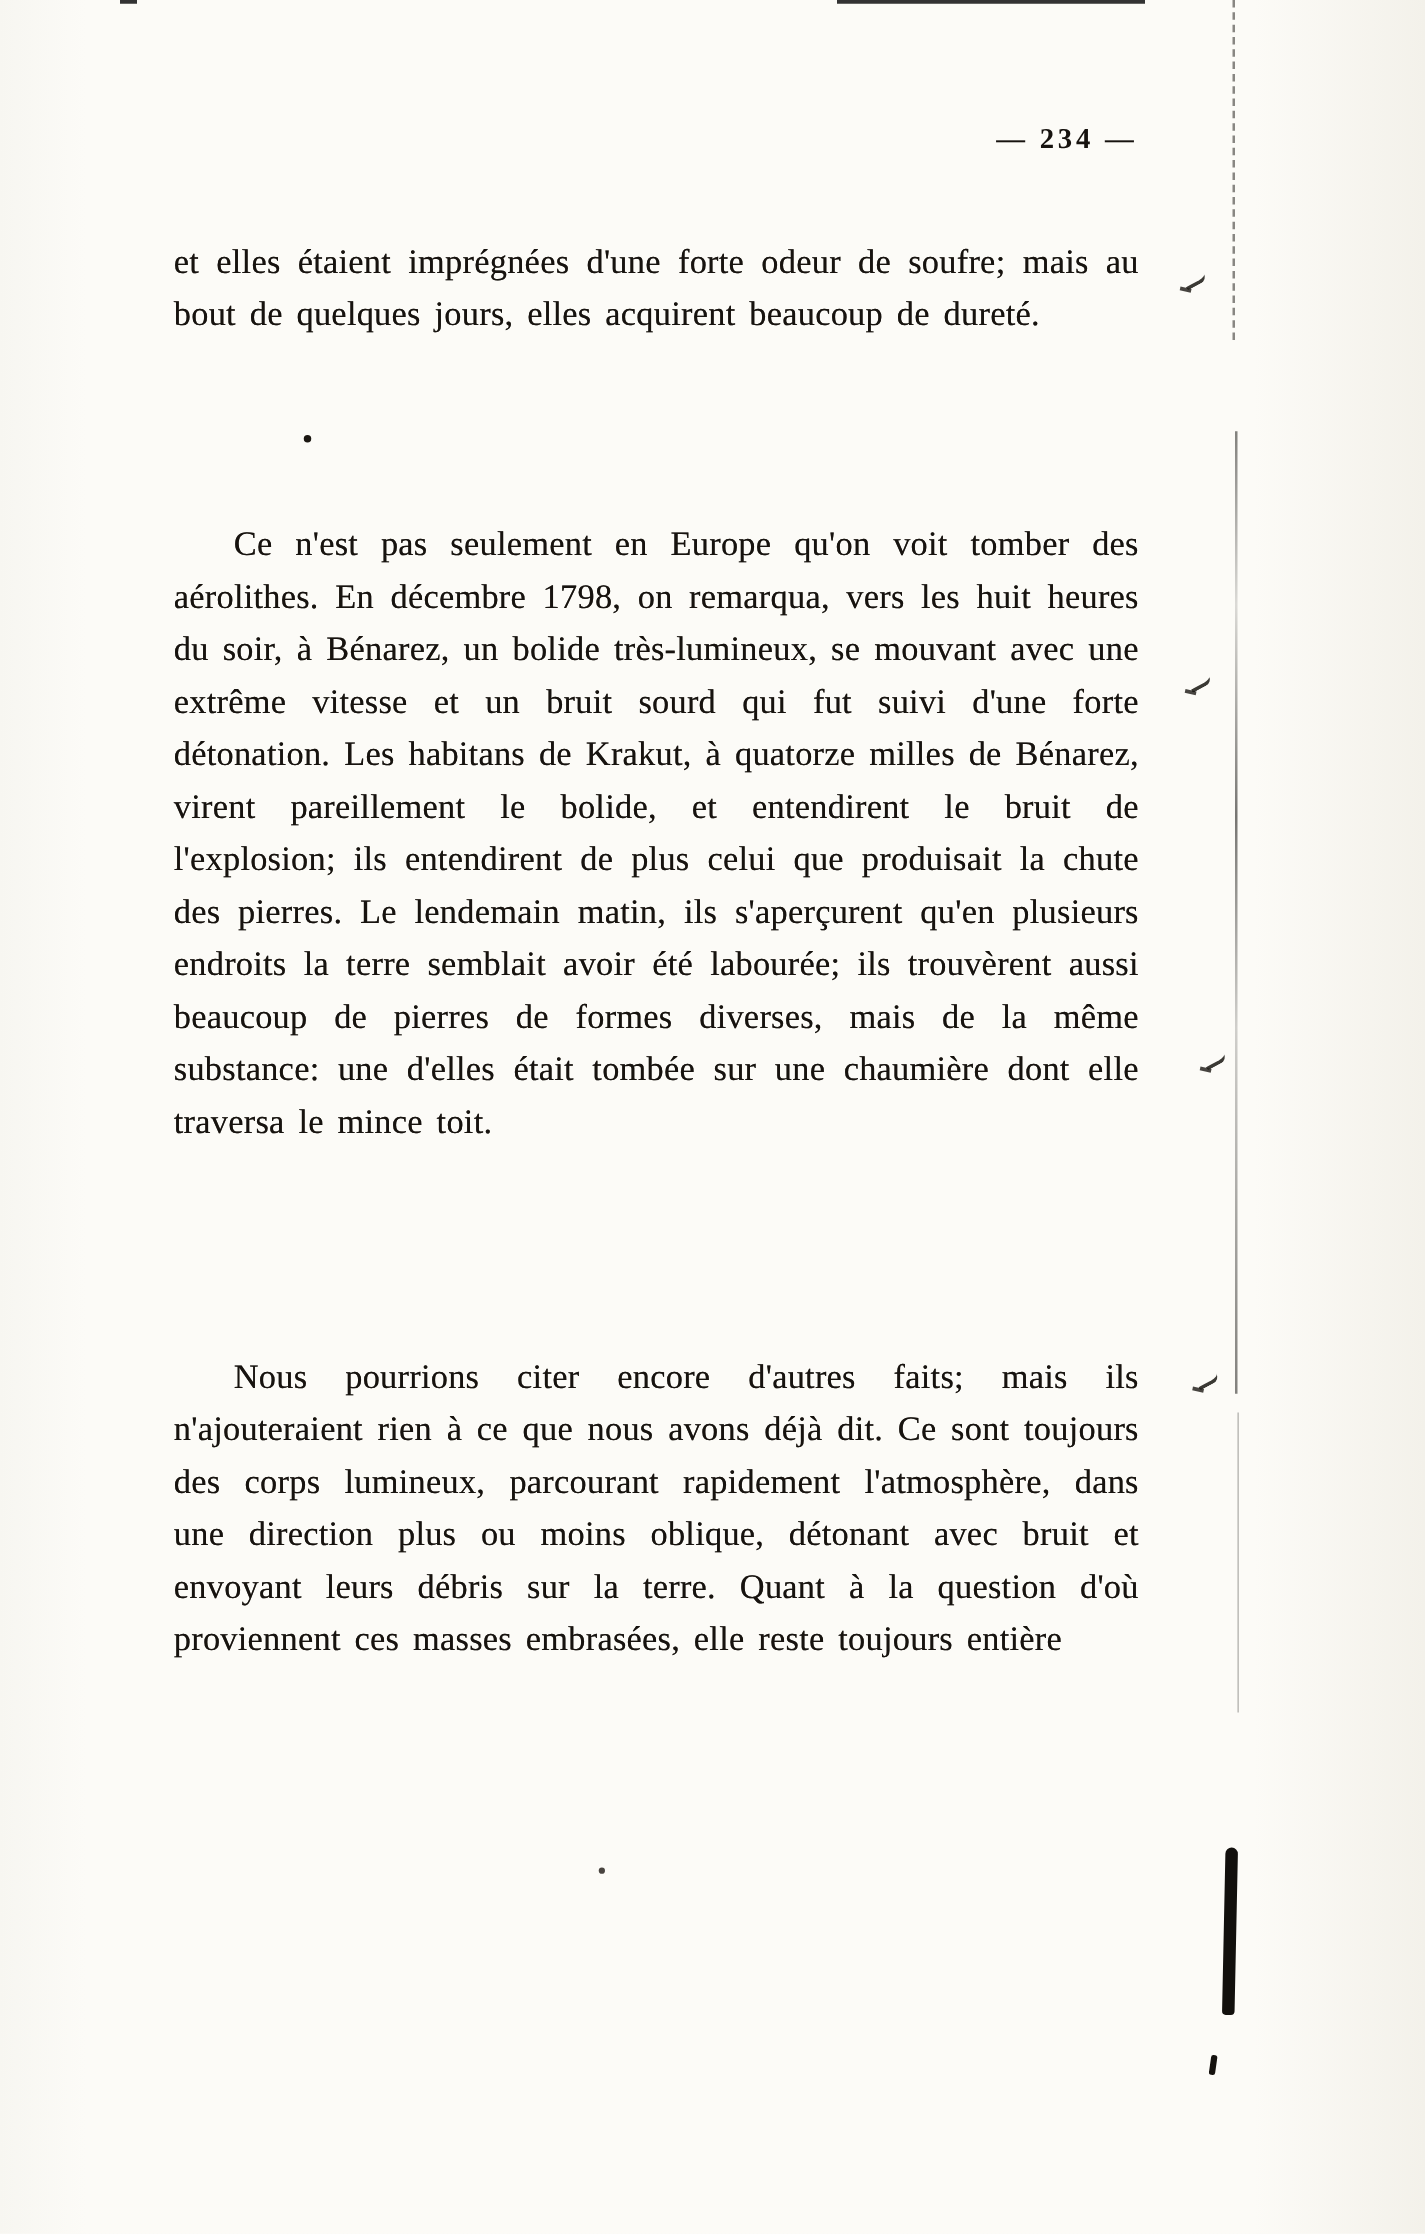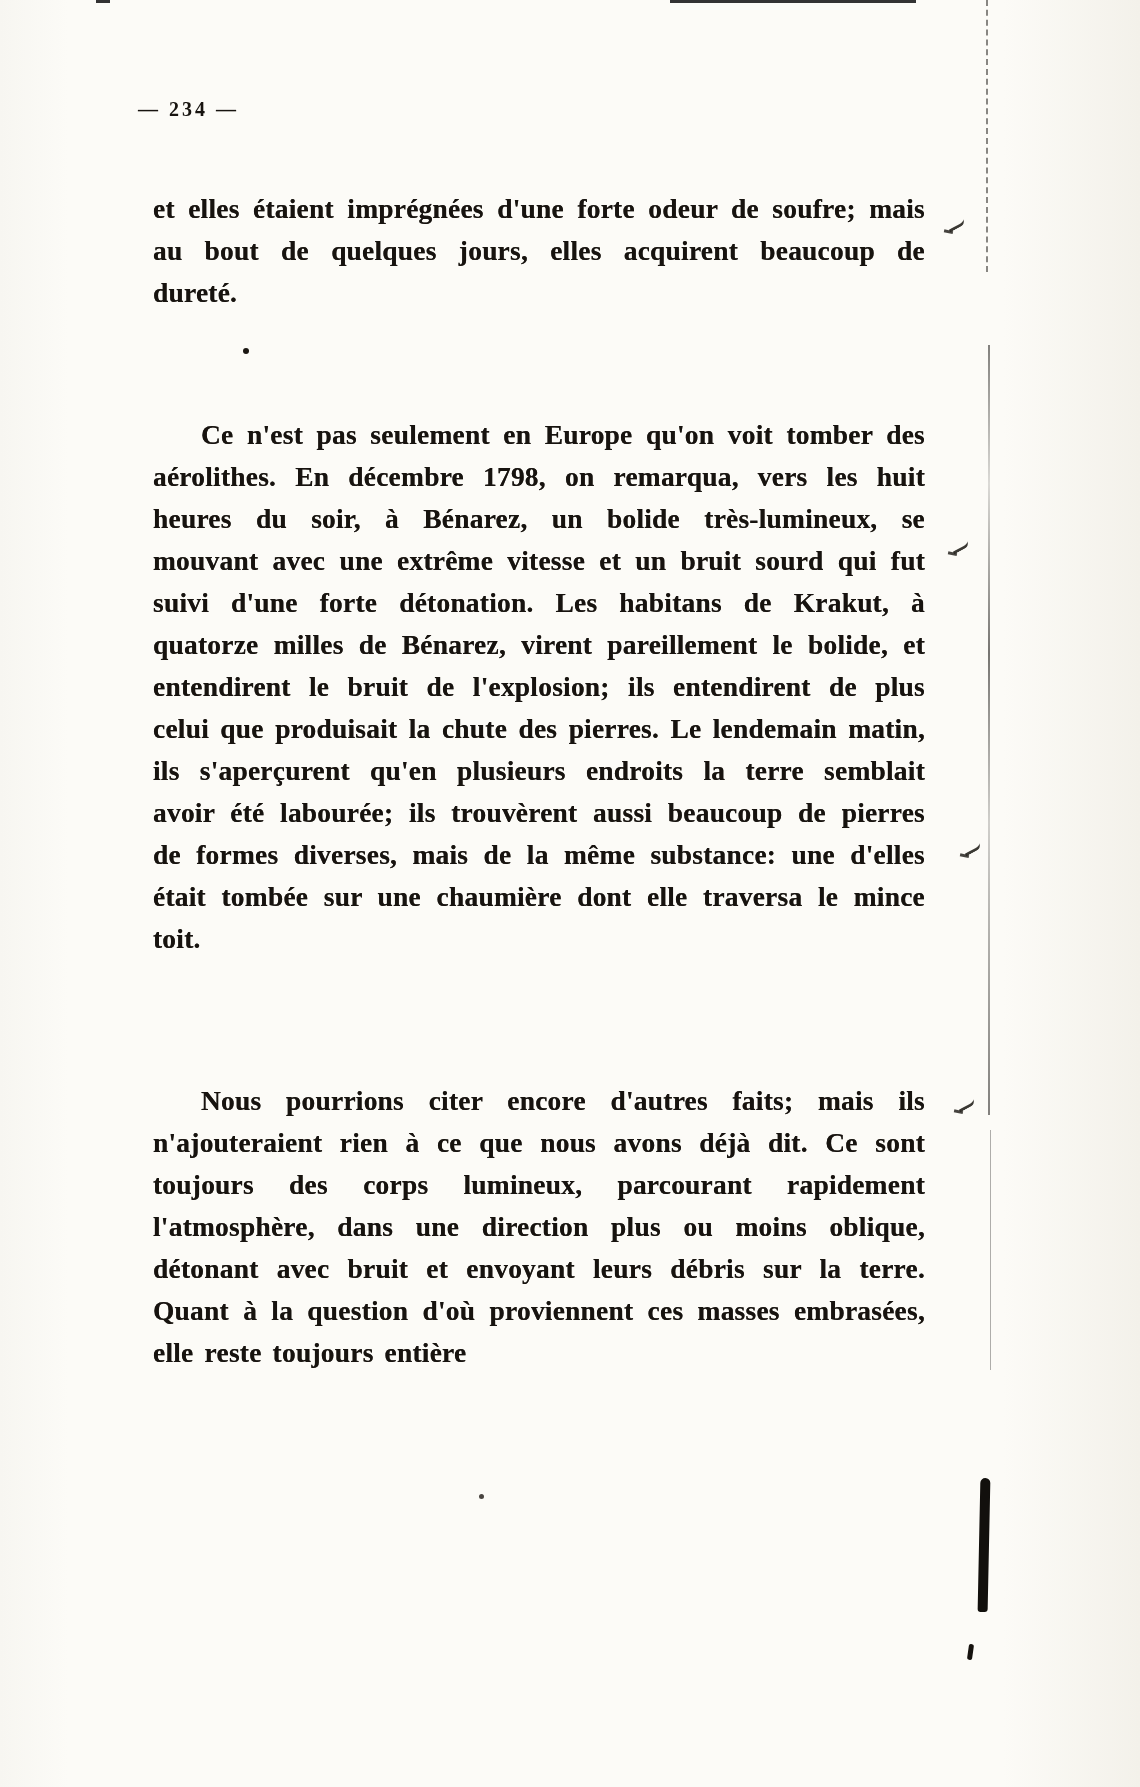--- a/index.html
+++ b/index.html
@@ -18,32 +18,32 @@
   .page {
     position: absolute;
     inset: 0;
     background: linear-gradient(90deg, #f7f6f1 0%, #fcfbf7 6%, #fcfbf7 88%, #f3f1ea 100%);
   }
   .page-number {
     position: absolute;
     top: 98px;
     left: 138px;
     width: 772px;
-    text-align: left;
-    font-size: 20px;
+    text-align: right;
+    font-size: 23px;
     font-weight: 700;
     letter-spacing: 3px;
   }
   .para {
     position: absolute;
-    left: 153px;
+    left: 139px;
     width: 772px;
     font-size: 27.5px;
     line-height: 42px;
-    font-weight: 700;
+    font-weight: 400;
     text-align: justify;
     letter-spacing: 0.2px;
     word-spacing: 4px;
     text-shadow: 0 0 0.5px rgba(20,16,10,0.7);
   }
   .para-1 { top: 160px; }
   .para-2 { top: 386px; text-indent: 48px; }
   .para-3 { top: 1052px; text-indent: 48px; }
 
   

